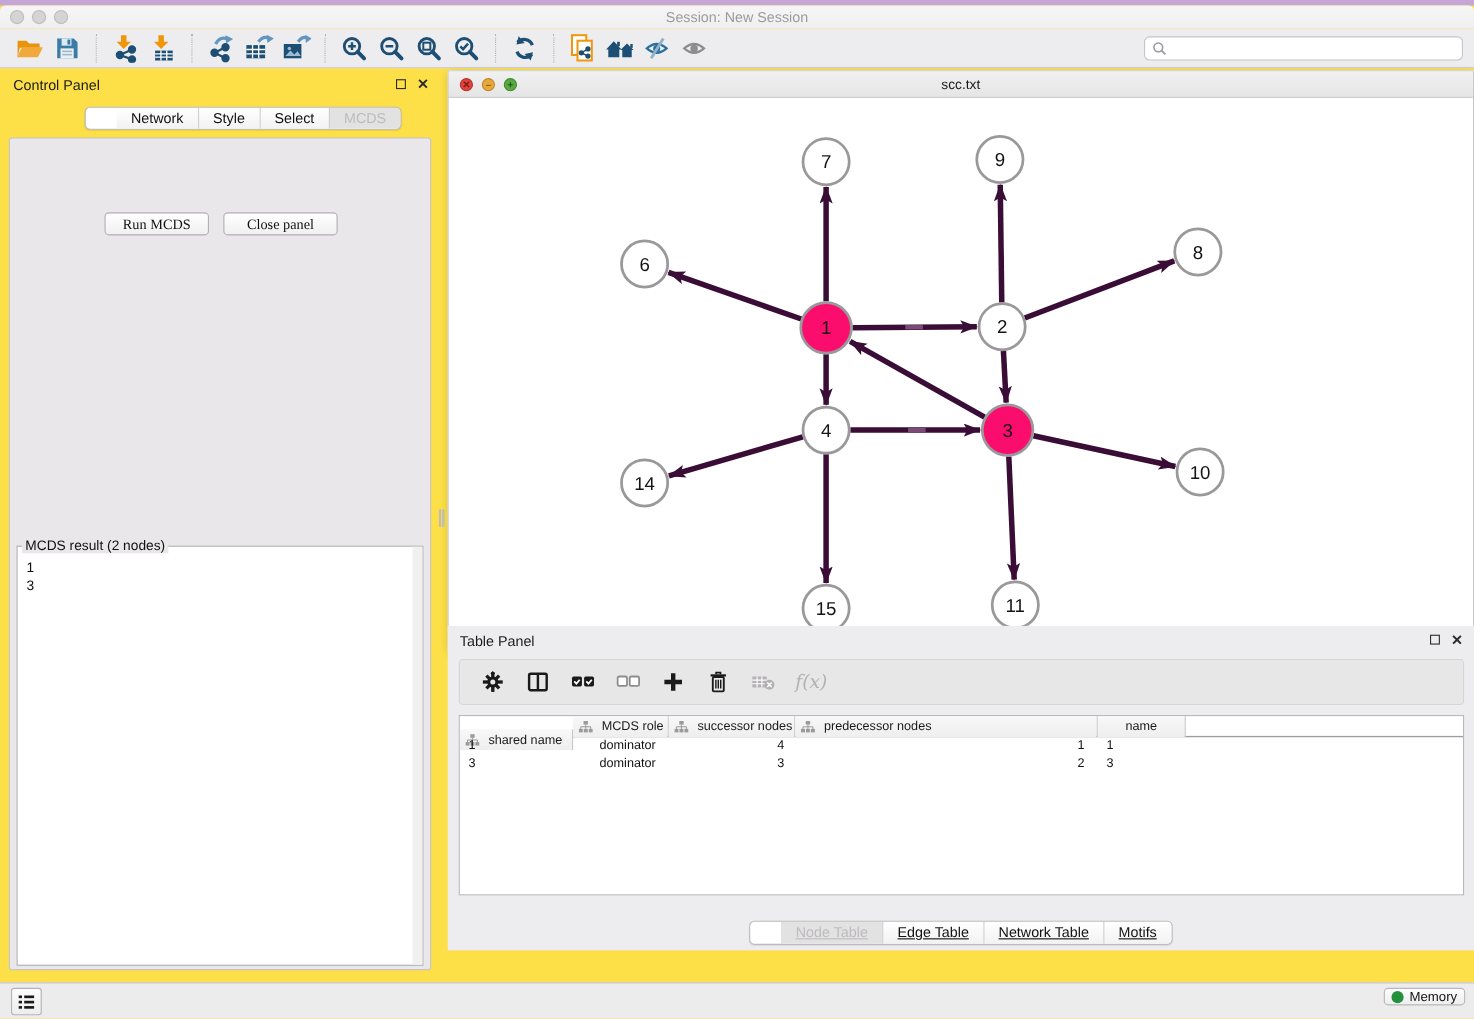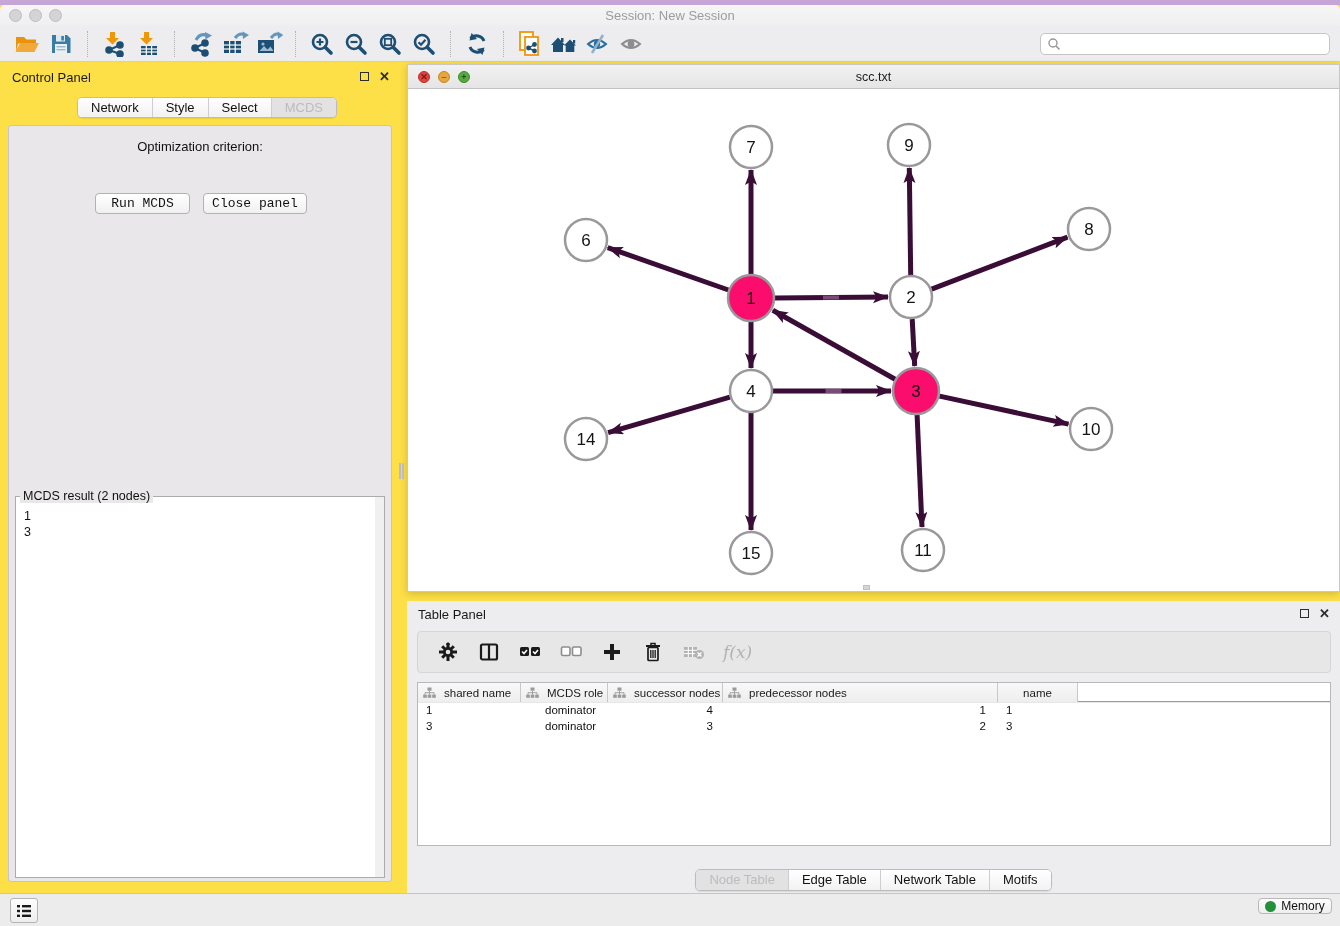--- a/index.html
+++ b/index.html
@@ -31,33 +31,33 @@
   .panel-head .ptitle { position:absolute; left:12px; top:2px; font-size:13px; color:#1a1a1a; }
   .panel-icons { position:absolute; right:10px; top:3px; display:flex; gap:10px; align-items:center; }
   .float-ic { width:9px; height:9px; border:1.6px solid #2c2c2c; display:inline-block; }
   .close-ic { font-size:13px; font-weight:bold; color:#2c2c2c; line-height:11px; }
 
   .seg-wrap { position:absolute; display:flex; border:1px solid #bdbbbd; border-radius:5px; overflow:hidden;
       background:#fff; box-shadow:0 1px 1px rgba(0,0,0,.08); }
   .cp-tabs { left:77px; top:33px; height:21px; }
   .seg { padding:0 13px; font-size:13px; color:#111; line-height:19px; border-left:1px solid #cfcdcf;
       background:linear-gradient(#fff,#f3f2f3); cursor:pointer; white-space:nowrap; }
-  .seg:first-child { border-left:none; }
+  .seg:first-child { border-left:none;margin-left:28px; }
   .seg.active { background:#e3e2e3; color:#bdbbbd; }
 
   .cp-box { position:absolute; left:8px; top:61px; width:384px; height:757px; background:#e9e7e9;
       border:1px solid #c6c4c6; border-radius:3px; }
   .crit-label { position:absolute; left:0; top:13px; width:100%; text-align:center; font-size:13px; color:#111; }
   .crit-select { position:absolute; left:37px; top:34px; width:310px; height:22px; background:#fff;
       border:1px solid #b3b1b3; border-radius:4px; font-size:13px; color:#111; line-height:20px;
       padding-left:9px; cursor:pointer; }
   .crit-select .stepper { position:absolute; right:7px; top:3px; display:flex; flex-direction:column; gap:2px; }
   .btn { position:absolute; height:21px; background:linear-gradient(#fff,#f1f0f1); border:1px solid #b3b1b3;
       border-radius:4px; font-size:13px; color:#111; text-align:center; cursor:pointer;
-      font-family:Liberation Mono, monospace; }
+      font-family:Liberation Serif, serif; }
   .run-btn { left:86px; top:67px; width:95px; }
   .closep-btn { left:194px; top:67px; width:104px; }
 
   .result-fieldset { position:absolute; left:6px; top:370px; width:370px; height:382px;
       border:1px solid #adabad; background:#fff; }
   .result-legend { position:absolute; left:4px; top:-8px; background:#e9e7e9; padding:0 3px;
       font-size:12.5px; color:#111; }
   .result-area { position:absolute; left:2px; top:8px; right:2px; bottom:2px; background:#fff; overflow:hidden; }
   .result-area .line { font-size:12.5px; color:#111; line-height:16px; padding-left:6px; }
   .result-area .line:first-child { margin-top:3px; }
@@ -75,42 +75,42 @@
   .ntl.yellow { background:#e7a73c; border:1px solid #c08828; color:#8a5c0e; }
   .ntl.green { background:#59a942; border:1px solid #3f8a2c; color:#1f5212; }
   .net-title { position:absolute; left:0; top:0; width:100%; height:24px; line-height:24px;
       text-align:center; font-size:12.5px; color:#1a1a1a; }
   .net-canvas { position:absolute; left:0; top:24px; width:931px; height:502px; background:#fff; }
   .net-grip { position:absolute; left:455px; bottom:1px; width:7px; height:5px; background:#d6d4d6; border:1px solid #c2c0c2; }
   .divider-grip { position:absolute; left:399px; top:463px; width:5px; height:16px;
       border-left:2px solid #bdbbbd; border-right:2px solid #bdbbbd; }
 
   
-  .table-panel { position:absolute; left:407px; top:601px; width:933px; height:295px; background:#edecee; }
+  .table-panel { position:absolute; left:407px; top:569px; width:933px; height:295px; background:#edecee; }
   .tp-head { position:absolute; left:0; top:2px; width:100%; height:20px; }
   .tp-head .ptitle { position:absolute; left:11px; top:4px; font-size:13px; color:#1a1a1a; }
   .tp-toolbar { position:absolute; left:10px; top:30px; width:914px; height:42px; background:#e8e7e8;
       border:1px solid #d6d4d6; border-radius:4px; display:flex; align-items:center; gap:17px; padding-left:18px; }
   .ticon { width:24px; height:24px; display:flex; align-items:center; justify-content:center;
       background:transparent; border:none; cursor:pointer; }
   .fx { font-family:"DejaVu Serif",serif; font-style:italic; font-size:17px; color:#b3b1b3; }
 
   .tbl { position:absolute; left:10px; top:81px; width:914px; height:164px; background:#fff;
       border:1px solid #b9b7b9; overflow:hidden; }
   .thead { display:flex; height:19px; border-bottom:1px solid #9e9c9e; box-shadow:0 1px 0 #e8e7e8; }
   .th { height:19px; background:linear-gradient(#f8f8f8,#efeeef); border-right:1px solid #c9c7c9;
       display:flex; align-items:center; gap:8px; padding-left:5px; font-size:11.5px; color:#1a1a1a;
       cursor:pointer; flex:0 0 auto; }
   .th.center { justify-content:center; padding-left:0; }
   .trow { display:flex; height:16px; }
   .td { font-size:11.5px; color:#111; line-height:16px; flex:0 0 auto; overflow:hidden; white-space:nowrap; }
 
   .tp-tabs-row { position:absolute; left:0; top:268px; width:100%; display:flex; justify-content:center; }
   .tp-tabs { position:relative; height:22px; }
-  .tp-tabs .seg { line-height:20px; }
+  .tp-tabs .seg { line-height:20px;text-decoration:underline; }
 
   
   .statusbar { position:absolute; left:0; top:893px; width:1340px; height:33px; background:#ececec;
       border-top:1px solid #c6c4c6; }
   .list-btn { position:absolute; left:10px; top:4px; width:28px; height:25px;
       background:linear-gradient(#fdfdfd,#ededed); border:1px solid #b5b3b5; border-radius:3px;
       display:flex; align-items:center; justify-content:center; cursor:pointer; }
   .memory-btn { position:absolute; right:8px; top:4px; width:74px; height:16px;
       background:linear-gradient(#fdfdfd,#efeeef); border:1px solid #b9b7b9; border-radius:4px;
       display:flex; align-items:center; justify-content:center; gap:5px; font-size:12px; color:#111; cursor:pointer;text-align:right; }
@@ -305,21 +305,20 @@
         <span class="close-ic">✕</span>
       </span>
     </div>
     <div class="seg-wrap cp-tabs">
         <div class="seg">Network</div>
         <div class="seg">Style</div>
         <div class="seg">Select</div>
         <div class="seg active">MCDS</div>
       </div>
     <div class="cp-box">
-      <div class="crit-label">Optimization criterion:</div>
       <button class="btn run-btn">Run MCDS</button>
       <button class="btn closep-btn">Close panel</button>
       <div class="result-fieldset">
         <span class="result-legend">MCDS result (2 nodes)</span>
         <div class="result-area">
             <div class="line">1</div>
             <div class="line">3</div>
           </div>
         <div class="result-scroll"></div>
       </div>
@@ -485,21 +484,21 @@
             </g>
             <circle cx="16.5" cy="10.5" r="4.5" fill="#b3b1b3"></circle>
             <path d="M14.5 8.5 l4 4 M18.5 8.5 l-4 4" stroke="#fff" stroke-width="1.4"></path>
           </svg>
       </button>
       <span class="fx">f(x)</span>
     </div>
 
     <div class="tbl">
       <div class="thead">
-          <div class="th" style="width: 103px;">
+          <div class="th" style="width: 103px; margin-top: 12px;">
             <span>
               <svg width="13" height="12" viewBox="0 0 13 12">
                 <g fill="#9b999b">
                   <rect x="4.5" y="0.5" width="4" height="3.2"></rect>
                   <rect x="0.2" y="7.6" width="3.6" height="3.2"></rect>
                   <rect x="4.7" y="7.6" width="3.6" height="3.2"></rect>
                   <rect x="9.2" y="7.6" width="3.6" height="3.2"></rect>
                 </g>
                 <path d="M6.5 3.7 v2 M2 7.6 v-1.9 h9 v1.9 M6.5 5.7 v1.9" stroke="#9b999b" stroke-width="0.9" fill="none"></path>
               </svg>

